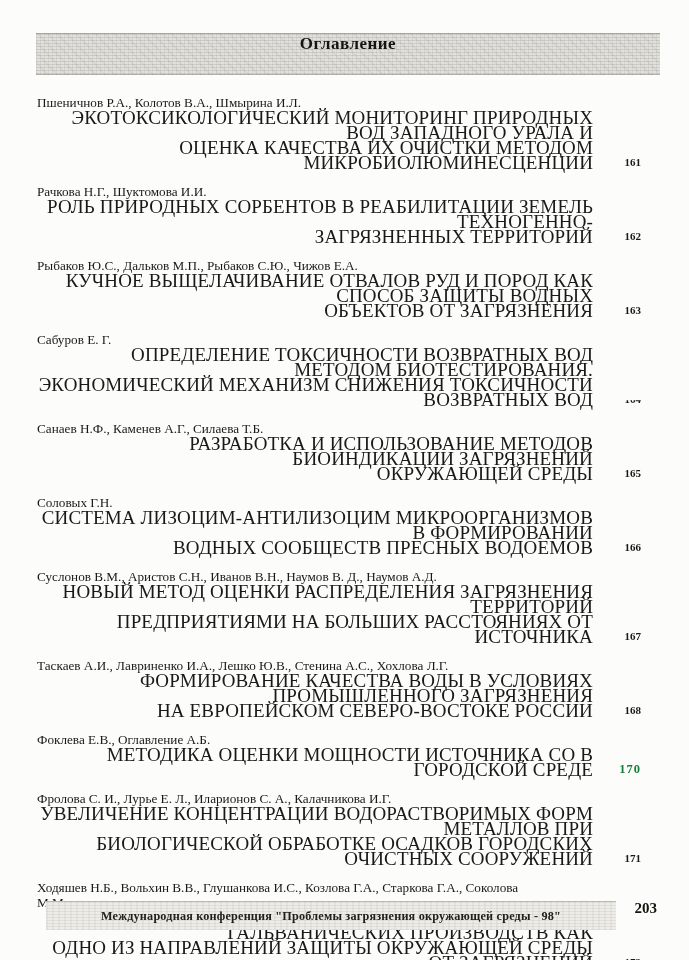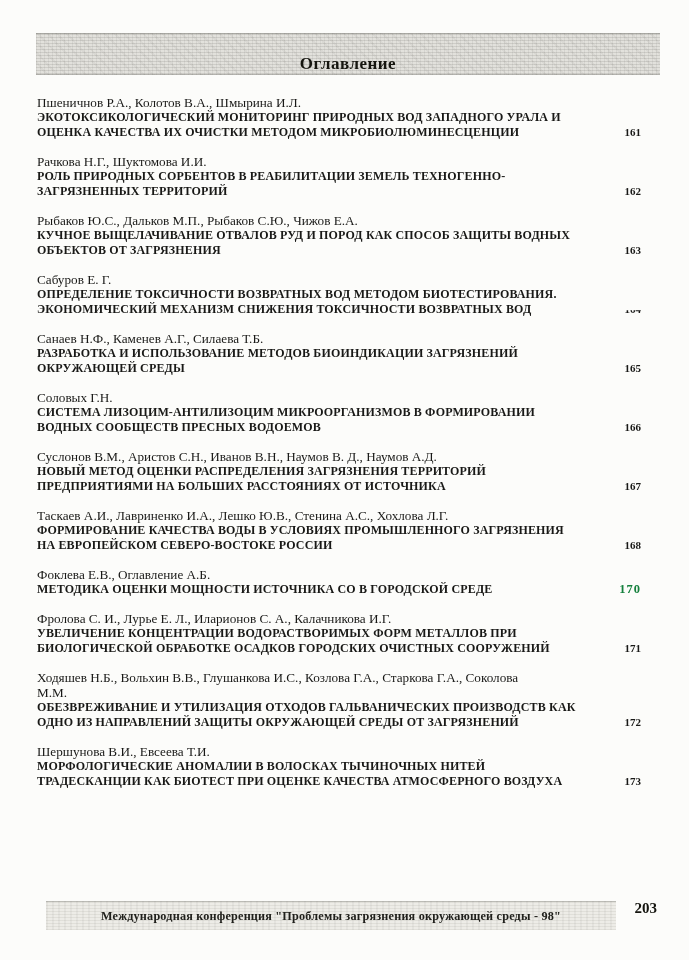--- a/index.html
+++ b/index.html
@@ -18,41 +18,42 @@
     background-color:#e2e1dc;
     background-image:
       repeating-linear-gradient(0deg, rgba(95,95,88,.16) 0 1px, rgba(0,0,0,0) 1px 3px),
       repeating-linear-gradient(90deg, rgba(105,105,98,.10) 0 1px, rgba(0,0,0,0) 1px 4px),
       repeating-linear-gradient(47deg, rgba(120,118,110,.08) 0 2px, rgba(0,0,0,0) 2px 7px);
     border-top:1px solid rgba(90,90,84,.30);
     border-bottom:1px solid rgba(90,90,84,.22);
   }
   .header-band{
     position:absolute;left:36px;top:33px;width:624px;height:40px;
-    display:flex;align-items:flex-end;justify-content:center;
+    display:flex;align-items:flex-start;justify-content:center;
   }
   .header-title{
     font-size:17px;font-weight:bold;letter-spacing:.5px;color:#15150f;
   }
   .toc{
     position:absolute;left:37px;top:95px;width:604px;
   }
   .entry{
     position:relative;
     margin-bottom:14px;
     padding-right:48px;
   }
   .entry-authors{
     font-size:13.2px;line-height:15px;
     white-space:pre-line;
   }
   .entry-title{
-    font-size:12px;line-height:15px;font-weight:bold;
+    font-size:19px;line-height:15px;font-weight:normal;
     letter-spacing:.15px;
     white-space:pre-line;
+    text-align:right;
   }
   .entry-page{
     position:absolute;right:0;bottom:0;
     min-width:46px;text-align:right;
     font-size:11px;line-height:15px;font-weight:bold;
   }
   
   .entry-page.clipped-top{ clip-path:inset(55% 0 0 0); }
   .entry-page.broken{ color:#15803d; clip-path:inset(0 0 18% 0); letter-spacing:1px; font-size:12.5px; }
   .footer-band{

